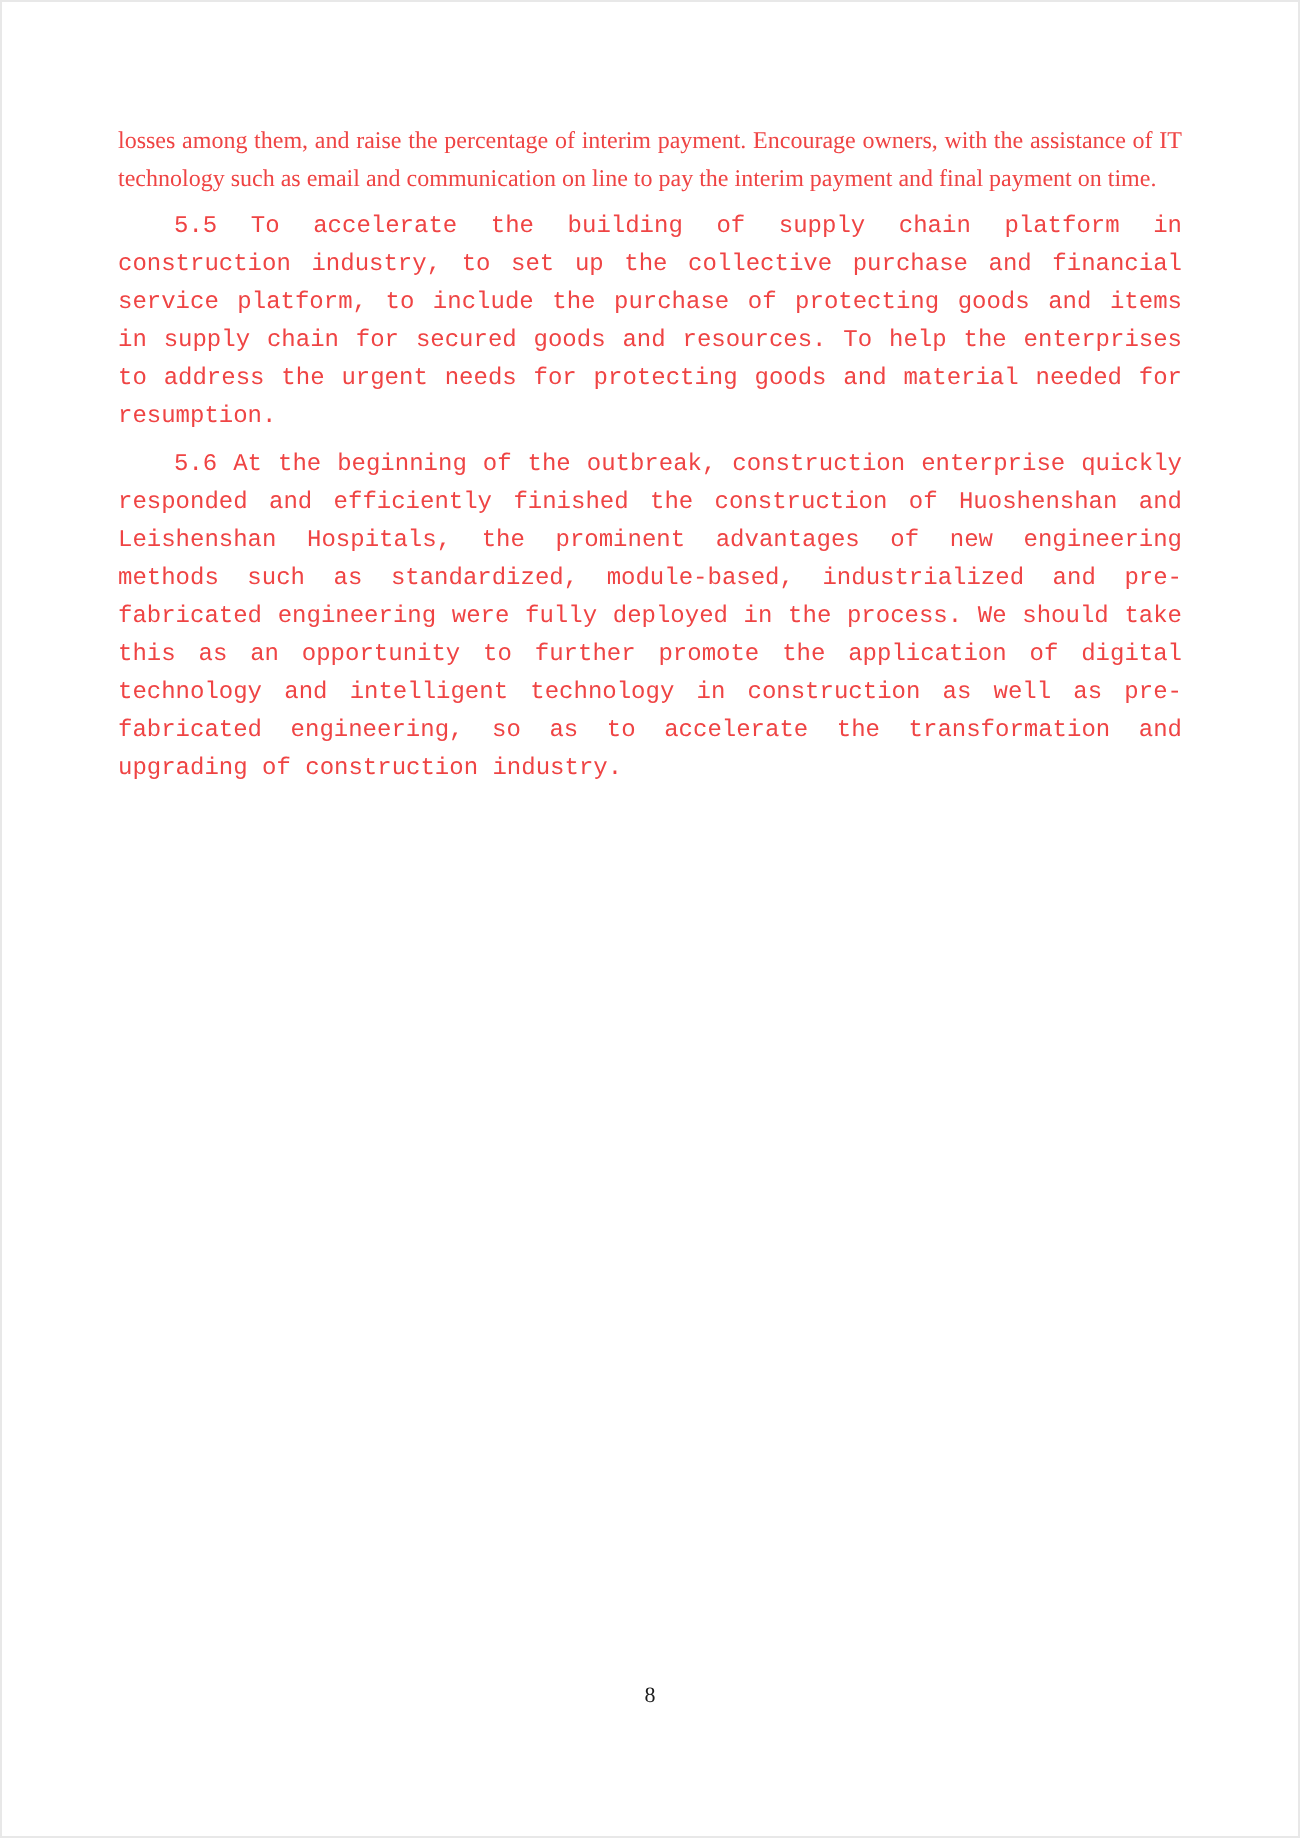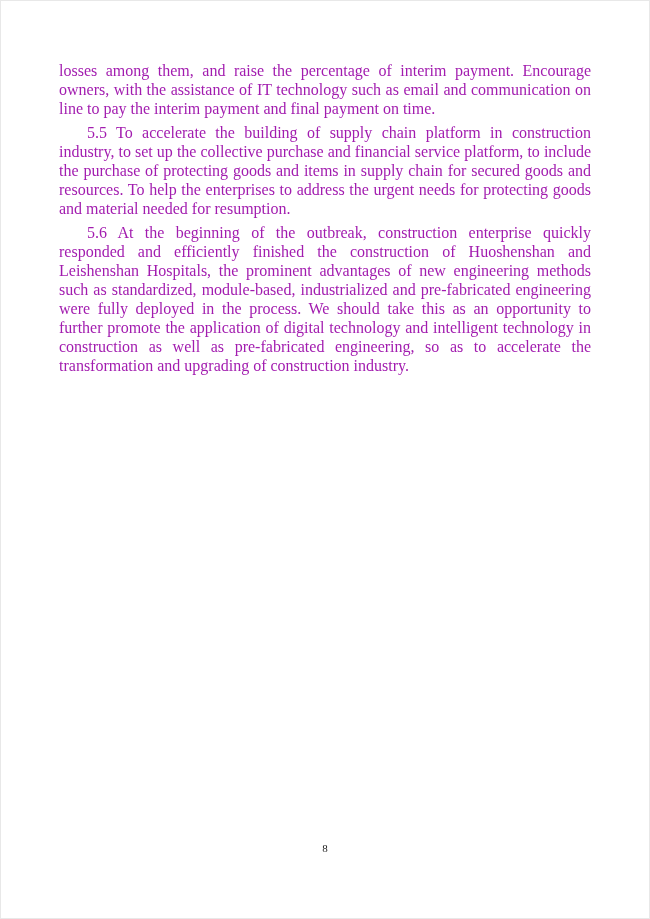--- a/index.html
+++ b/index.html
@@ -19,28 +19,29 @@
     color: #1a1a1a;
   }
   .content {
     position: absolute;
     top: 60px;
     left: 58px;
     right: 58px;
   }
   .para {
     margin: 0 0 5px 0;
-    font-size: 16px;
+    font-size: 12px;
     line-height: 19px;
     text-align: justify;
     text-justify: inter-word;
-    color: #a21caf;
+    color: #ef4444;
   }
   .para.indent {
     text-indent: 28px;
+    font-family: Liberation Mono, monospace;
   }
   .footer {
     position: absolute;
     left: 0;
     right: 0;
     top: 837px;
     text-align: center;
   }
   .page-number {
     font-size: 11px;

